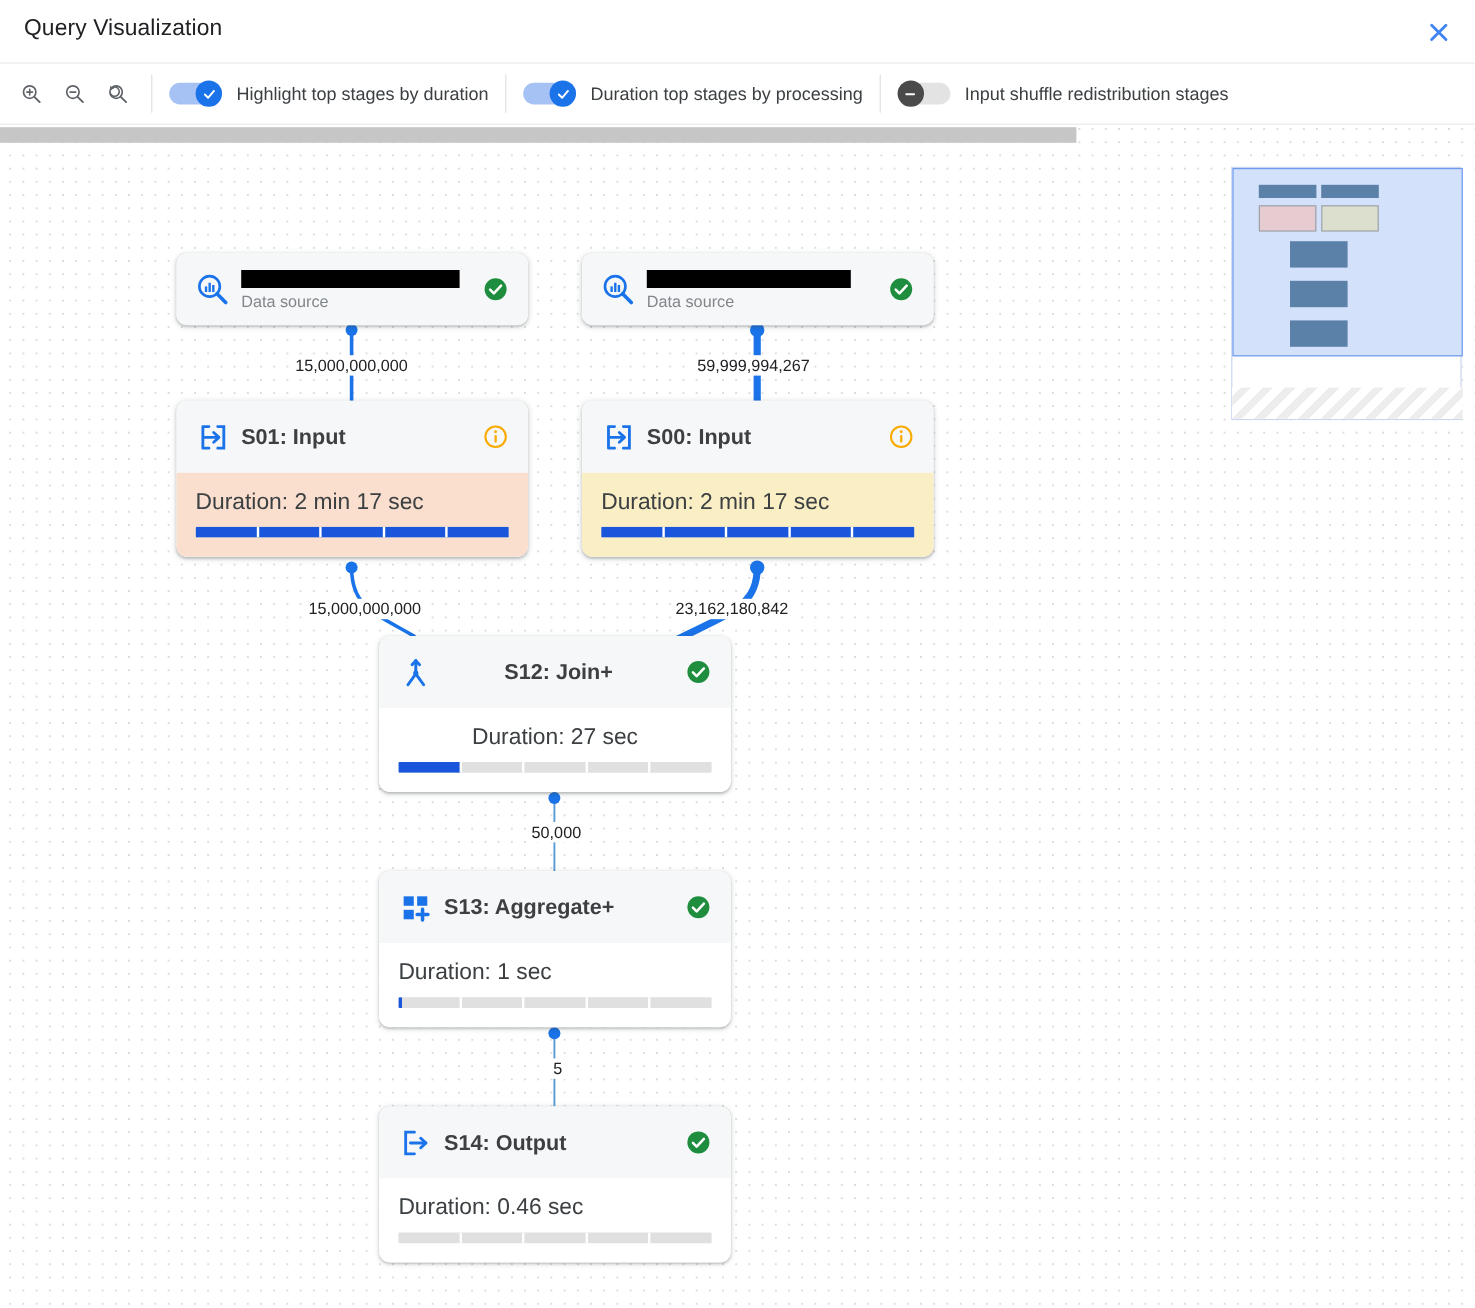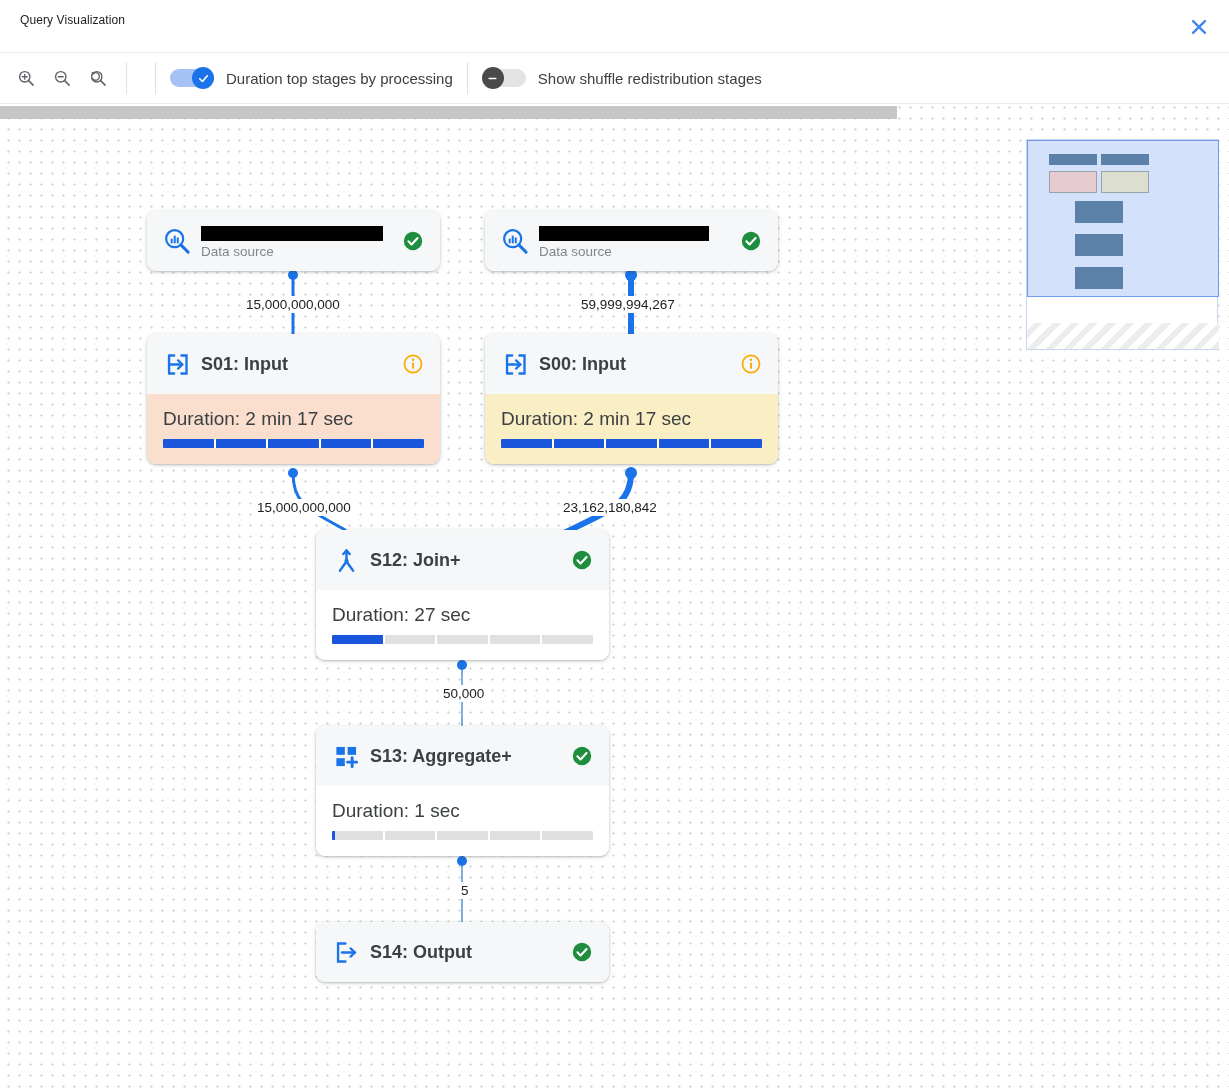--- a/index.html
+++ b/index.html
@@ -10,21 +10,21 @@
     overflow: hidden;
   }
 
   
   .titlebar {
     position: absolute; left: 0; top: 0; width: 1229px; height: 52px;
     background: #ffffff;
   }
   .title-text {
     position: absolute; left: 20px; top: 13px;
-    font-size: 12px; color: #202124; letter-spacing: .1px;
+    font-size: 19px; color: #202124; letter-spacing: .1px;
   }
   .close-btn {
     position: absolute; right: 12px; top: 9px;
     width: 36px; height: 36px;
     display: flex; align-items: center; justify-content: center;
     cursor: pointer; border-radius: 50%;
   }
 
   
   .toolbar {
@@ -162,47 +162,58 @@
         <circle cx="10.5" cy="10.5" r="6.2" stroke="#5f6368" stroke-width="1.7" fill="none"></circle>
         <path d="M15.2 15.2 L20.5 20.5" stroke="#5f6368" stroke-width="1.9" stroke-linecap="round"></path>
         <path d="M5.2 7.6 A4.6 4.6 0 1 1 5.0 12.2" stroke="#5f6368" stroke-width="1.6" fill="none" stroke-linecap="round"></path>
         <path d="M4.2 4.2 L5.0 8.2 L8.6 7.0 Z" fill="#5f6368"></path>
       </svg>
     </div>
   </div>
 
   <div class="tb-sep"></div>
 
-
-  <div class="tb-sep"></div>
-
   <div class="toggle-item">
     <div class="switch on">
       <div class="track"></div>
       <div class="knob">
         <svg width="13" height="13" viewBox="0 0 24 24">
           <path d="M5 12.5 L10 17.5 L19 7" stroke="#ffffff" stroke-width="3" fill="none" stroke-linecap="round" stroke-linejoin="round"></path>
         </svg>
       </div>
     </div>
+    <span class="toggle-label">Highlight top stages by duration</span>
+  </div>
+
+  <div class="tb-sep"></div>
+
+  <div class="toggle-item">
+    <div class="switch on">
+      <div class="track"></div>
+      <div class="knob">
+        <svg width="13" height="13" viewBox="0 0 24 24">
+          <path d="M5 12.5 L10 17.5 L19 7" stroke="#ffffff" stroke-width="3" fill="none" stroke-linecap="round" stroke-linejoin="round"></path>
+        </svg>
+      </div>
+    </div>
     <span class="toggle-label">Duration top stages by processing</span>
   </div>
 
   <div class="tb-sep"></div>
 
   <div class="toggle-item">
     <div class="switch off">
       <div class="track"></div>
       <div class="knob">
         <svg width="13" height="13" viewBox="0 0 24 24">
           <path d="M6 12 H18" stroke="#ffffff" stroke-width="3" stroke-linecap="round"></path>
         </svg>
       </div>
     </div>
-    <span class="toggle-label">Show shuffle redistribution stages</span>
+    <span class="toggle-label">Input shuffle redistribution stages</span>
   </div>
 </div>
 
 <div class="canvas">
 
   <div class="hscroll"></div>
 
   <svg class="edges">
 
     <g>
@@ -356,21 +367,21 @@
             <i></i>
             <i></i>
             <i></i>
             <i></i>
             <i></i>
           </div>
       </div>
     </div>
   </div>
 
-  <div class="node" style="left:316px; top:425px; width:293px;">
+  <div class="node" style="left:316px; top:425px; width:293px;text-align:center;">
     <div class="node-head">
       <span class="node-icon">
         <svg width="27" height="27" viewBox="0 0 24 24">
           <path d="M12 3 V11" stroke="#1a73e8" stroke-width="2.2" stroke-linecap="round"></path>
           <path d="M9.2 6.2 L12 3.2 L14.8 6.2" stroke="#1a73e8" stroke-width="2.2" fill="none" stroke-linecap="round" stroke-linejoin="round"></path>
           <circle cx="12" cy="12.4" r="1.9" fill="#1a73e8"></circle>
           <path d="M11.2 14 L6.2 21" stroke="#1a73e8" stroke-width="2.2" stroke-linecap="round"></path>
           <path d="M12.8 14 L17.8 21" stroke="#1a73e8" stroke-width="2.2" stroke-linecap="round"></path>
         </svg>
       </span>
@@ -445,20 +456,33 @@
       </span>
       <span class="node-titles">
         <span class="node-title">S14: Output</span>
       </span>
       <span class="node-status">
         <svg width="22" height="22" viewBox="0 0 24 24">
           <circle cx="12" cy="12" r="10" fill="#1e8e3e"></circle>
           <path d="M7 12.4 L10.4 15.8 L17 8.8" stroke="#ffffff" stroke-width="2.3" fill="none" stroke-linecap="round" stroke-linejoin="round"></path>
         </svg>
       </span>
+    </div>
+    <div class="node-body plain">
+      <div class="dur-text">Duration: 0.46 sec</div>
+      <div class="bar-outer">
+        <div class="bar-fill" style="width:0%;"></div>
+        <div class="bar-ticks">
+            <i></i>
+            <i></i>
+            <i></i>
+            <i></i>
+            <i></i>
+          </div>
+      </div>
     </div>
   </div>
 
   <div class="minimap" style="top:34px;">
     <div class="mm-view">
       <div class="mm-box" style="left:21px; top:13px; width:48px; height:11px; background:#5b81a8;"></div>
       <div class="mm-box" style="left:73px; top:13px; width:48px; height:11px; background:#5b81a8;"></div>
       <div class="mm-box" style="left:21px; top:30px; width:48px; height:22px; background:#e6ccd0; border:1px solid #9aa3ad;"></div>
       <div class="mm-box" style="left:73px; top:30px; width:48px; height:22px; background:#dcdfce; border:1px solid #9aa3ad;"></div>
       <div class="mm-box" style="left:47px; top:60px; width:48px; height:22px; background:#5b81a8;"></div>

